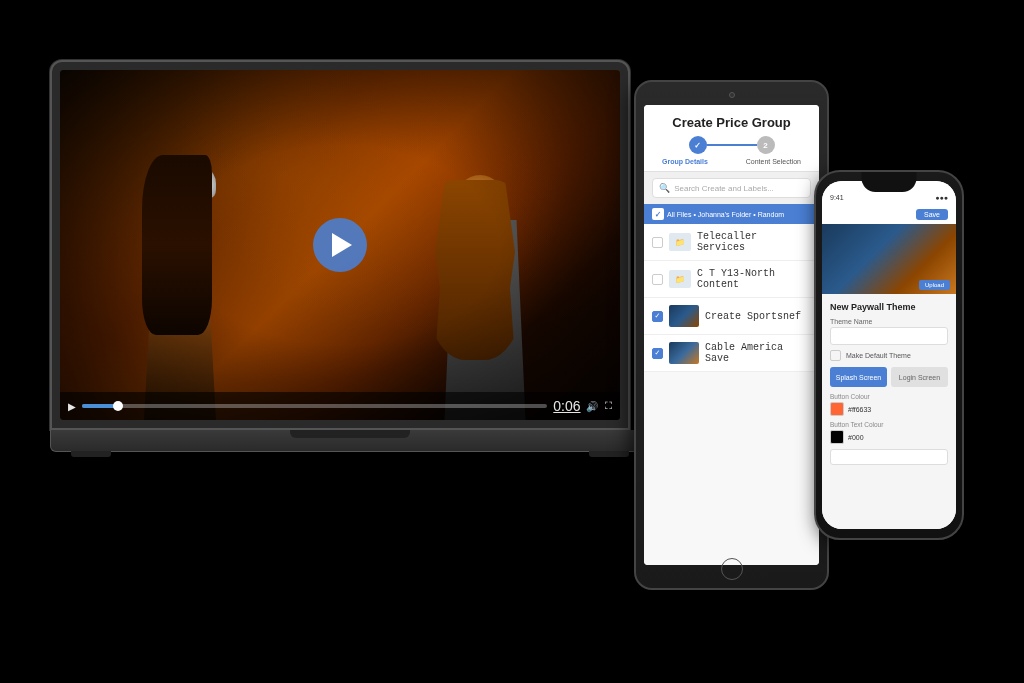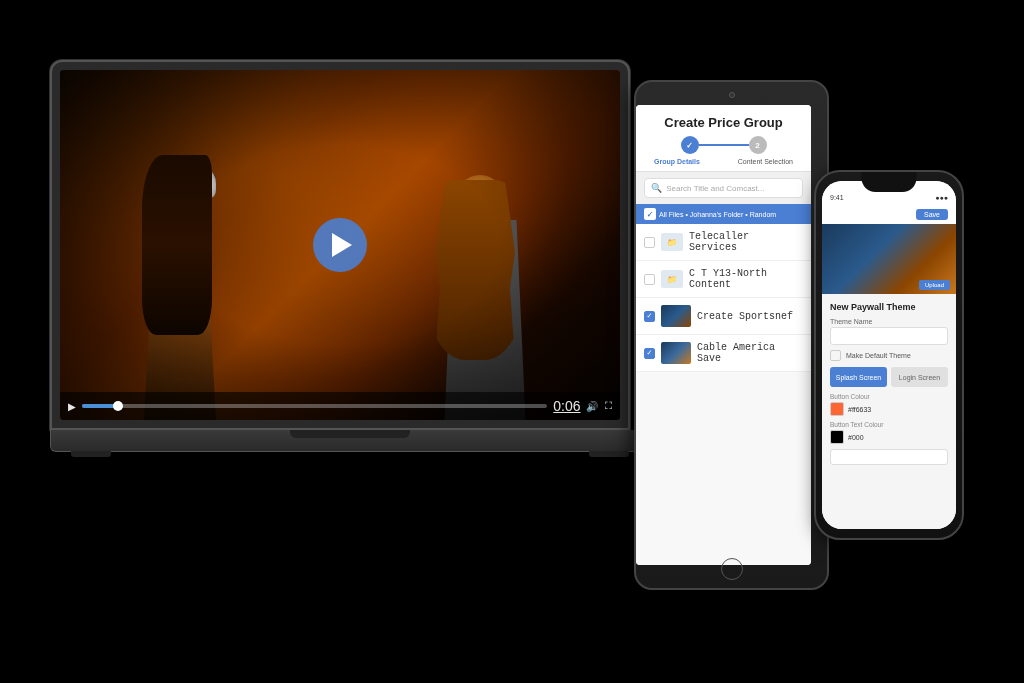--- a/index.html
+++ b/index.html
@@ -318,20 +318,21 @@
     }
 
     .tablet-outer {
       width: 195px;
       height: 510px;
       background: linear-gradient(180deg, #2a2a2a 0%, #1a1a1a 100%);
       border-radius: 18px;
       border: 2px solid #444;
       display: flex;
       align-items: center;
+      justify-content: center;
       box-shadow: -4px 4px 20px rgba(0,0,0,0.7);
       position: relative;
     }
 
     .tablet-camera {
       position: absolute;
       top: 10px;
       left: 50%;
       transform: translateX(-50%);
       width: 6px;
@@ -834,21 +835,21 @@
             </div>
           </div>
           <div class="step-labels">
             <span class="step-label step-label-active">Group Details</span>
             <span class="step-label">Content Selection</span>
           </div>
         </div>
 
         <div class="tablet-search">
           <span class="search-icon-small">🔍</span>
-          <span class="search-placeholder">Search Title and Comcast...</span>
+          <span class="search-placeholder">Search Create and Labels...</span>
         </div>
 
         <div class="tablet-breadcrumb">
           <div class="breadcrumb-checkbox">
             <span class="breadcrumb-check">✓</span>
           </div>
           <span class="breadcrumb-text">All Files • Johanna's Folder • Random</span>
         </div>
 
         <div class="tablet-file-list">

